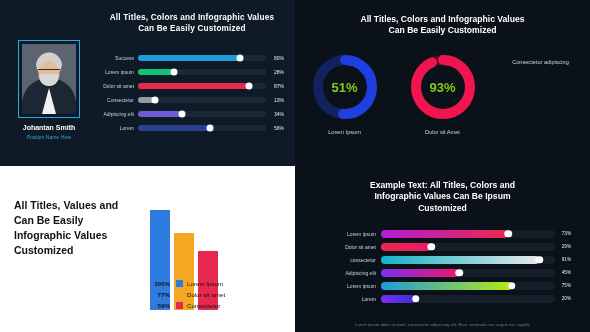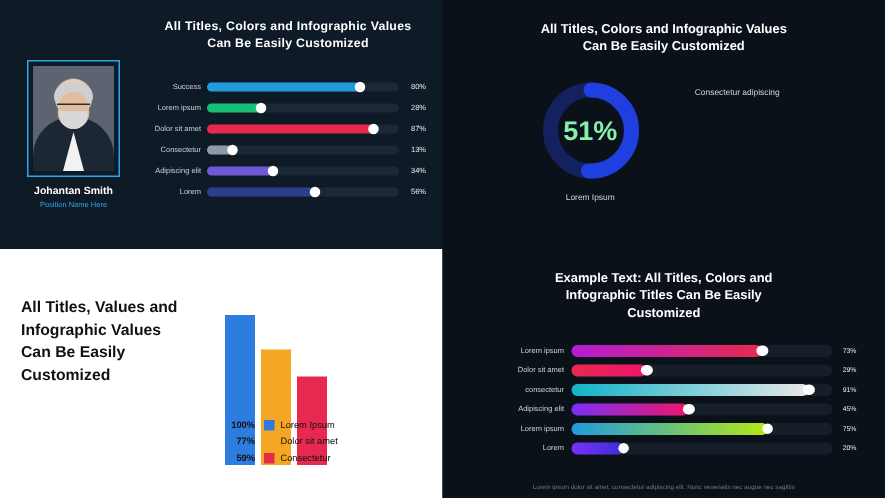--- a/index.html
+++ b/index.html
@@ -82,21 +82,21 @@
   .tl-pct { width: 18px; text-align: right; color: #e8eef5; font-size: 5px; }
 
   
   #q-tr .tr-title { position: absolute; left: 0; top: 14px; width: 295px; font-size: 8.6px; font-weight: 700; }
   .donuts { position: absolute; left: 0; top: 52px; width: 295px; display: flex; justify-content: center; gap: 10px; }
   .donut-item { width: 88px; text-align: center; }
   .donut { position: relative; width: 70px; height: 70px; margin: 0 auto; }
   .donut svg { display: block; transform: rotate(-90deg); }
   .donut .val {
     position: absolute; inset: 0; display: flex; align-items: center; justify-content: center;
-    color: #86efac; font-size: 18px; font-weight: 700;
+    color: #84cc16; font-size: 13px; font-weight: 700;
   }
   .donut-cap { margin-top: 7px; color: #ccd6e0; font-size: 5.6px; }
 
   
   #q-bl .bl-title {
     position: absolute; left: 14px; top: 32px; width: 150px;
     color: #111; font-size: 10.5px; font-weight: 700; line-height: 1.42;
   }
   .bl-chart { position: absolute; left: 150px; top: 44px; width: 72px; height: 100px; }
   .bl-bar { position: absolute; bottom: 0; width: 20px; }
@@ -214,30 +214,40 @@
           <div class="donut">
             <svg width="70" height="70" viewBox="0 0 70 70">
               <circle cx="35" cy="35" r="27" fill="none" stroke="#13215e" stroke-width="10"></circle>
               <circle cx="35" cy="35" r="27" fill="none" stroke="#1f3fe0" stroke-width="10" stroke-linecap="round" stroke-dasharray="86.5194616798629 169.64600329384882"></circle>
             </svg>
             <div class="val">51%</div>
           </div>
           <div class="donut-cap">Lorem Ipsum</div>
         </div>
         <div class="donut-item">
+          <div class="donut">
+            <svg width="70" height="70" viewBox="0 0 70 70">
+              <circle cx="35" cy="35" r="27" fill="none" stroke="#4a0c22" stroke-width="10"></circle>
+              <circle cx="35" cy="35" r="27" fill="none" stroke="#f0154f" stroke-width="10" stroke-linecap="round" stroke-dasharray="157.7707830632794 169.64600329384882"></circle>
+            </svg>
+            <div class="val">93%</div>
+          </div>
+          <div class="donut-cap">Dolor sit Amet</div>
+        </div>
+        <div class="donut-item">
           <div class="donut-cap">Consectetur adipiscing</div>
         </div>
       </div>
   </section>
 
   <section class="q" id="q-bl">
     <div class="bl-title">
       <div>All Titles, Values and</div>
+      <div>Can Be Easily</div>
       <div>Infographic Values</div>
-      <div>Can Be Easily</div>
       <div>Customized</div>
     </div>
     <div class="bl-chart" id="bl-chart">
         <div class="bl-bar" style="left: 0px; height: 100%; background: rgb(47, 124, 224);"></div>
         <div class="bl-bar" style="left: 24px; height: 77%; background: rgb(245, 166, 35);"></div>
         <div class="bl-bar" style="left: 48px; height: 59%; background: rgb(232, 41, 79);"></div>
       </div>
     <div class="bl-legend" id="bl-legend">
         <div class="bl-leg-row">
           <div class="bl-leg-pct">100%</div>
@@ -253,21 +263,21 @@
           <div class="bl-leg-pct">59%</div>
           <div class="bl-swatch" style="background: rgb(232, 41, 79);"></div>
           <div class="bl-leg-label">Consectetur</div>
         </div>
       </div>
   </section>
 
   <section class="q" id="q-br">
     <div class="br-title head-lines">
       <div>Example Text: All Titles, Colors and</div>
-      <div>Infographic Titles Can Be Easily</div>
+      <div>Infographic Values Can Be Ipsum</div>
       <div>Customized</div>
     </div>
     <div class="br-bars" id="br-bars">
         <div class="br-row">
           <div class="br-label">Lorem ipsum</div>
           <div class="br-track">
             <div class="br-fill" style="width: 73%; background: linear-gradient(90deg, rgb(181, 28, 212), rgb(232, 41, 79));"></div>
             <div class="br-knob" style="left: 73%;"></div>
           </div>
           <div class="br-pct">73%</div>

